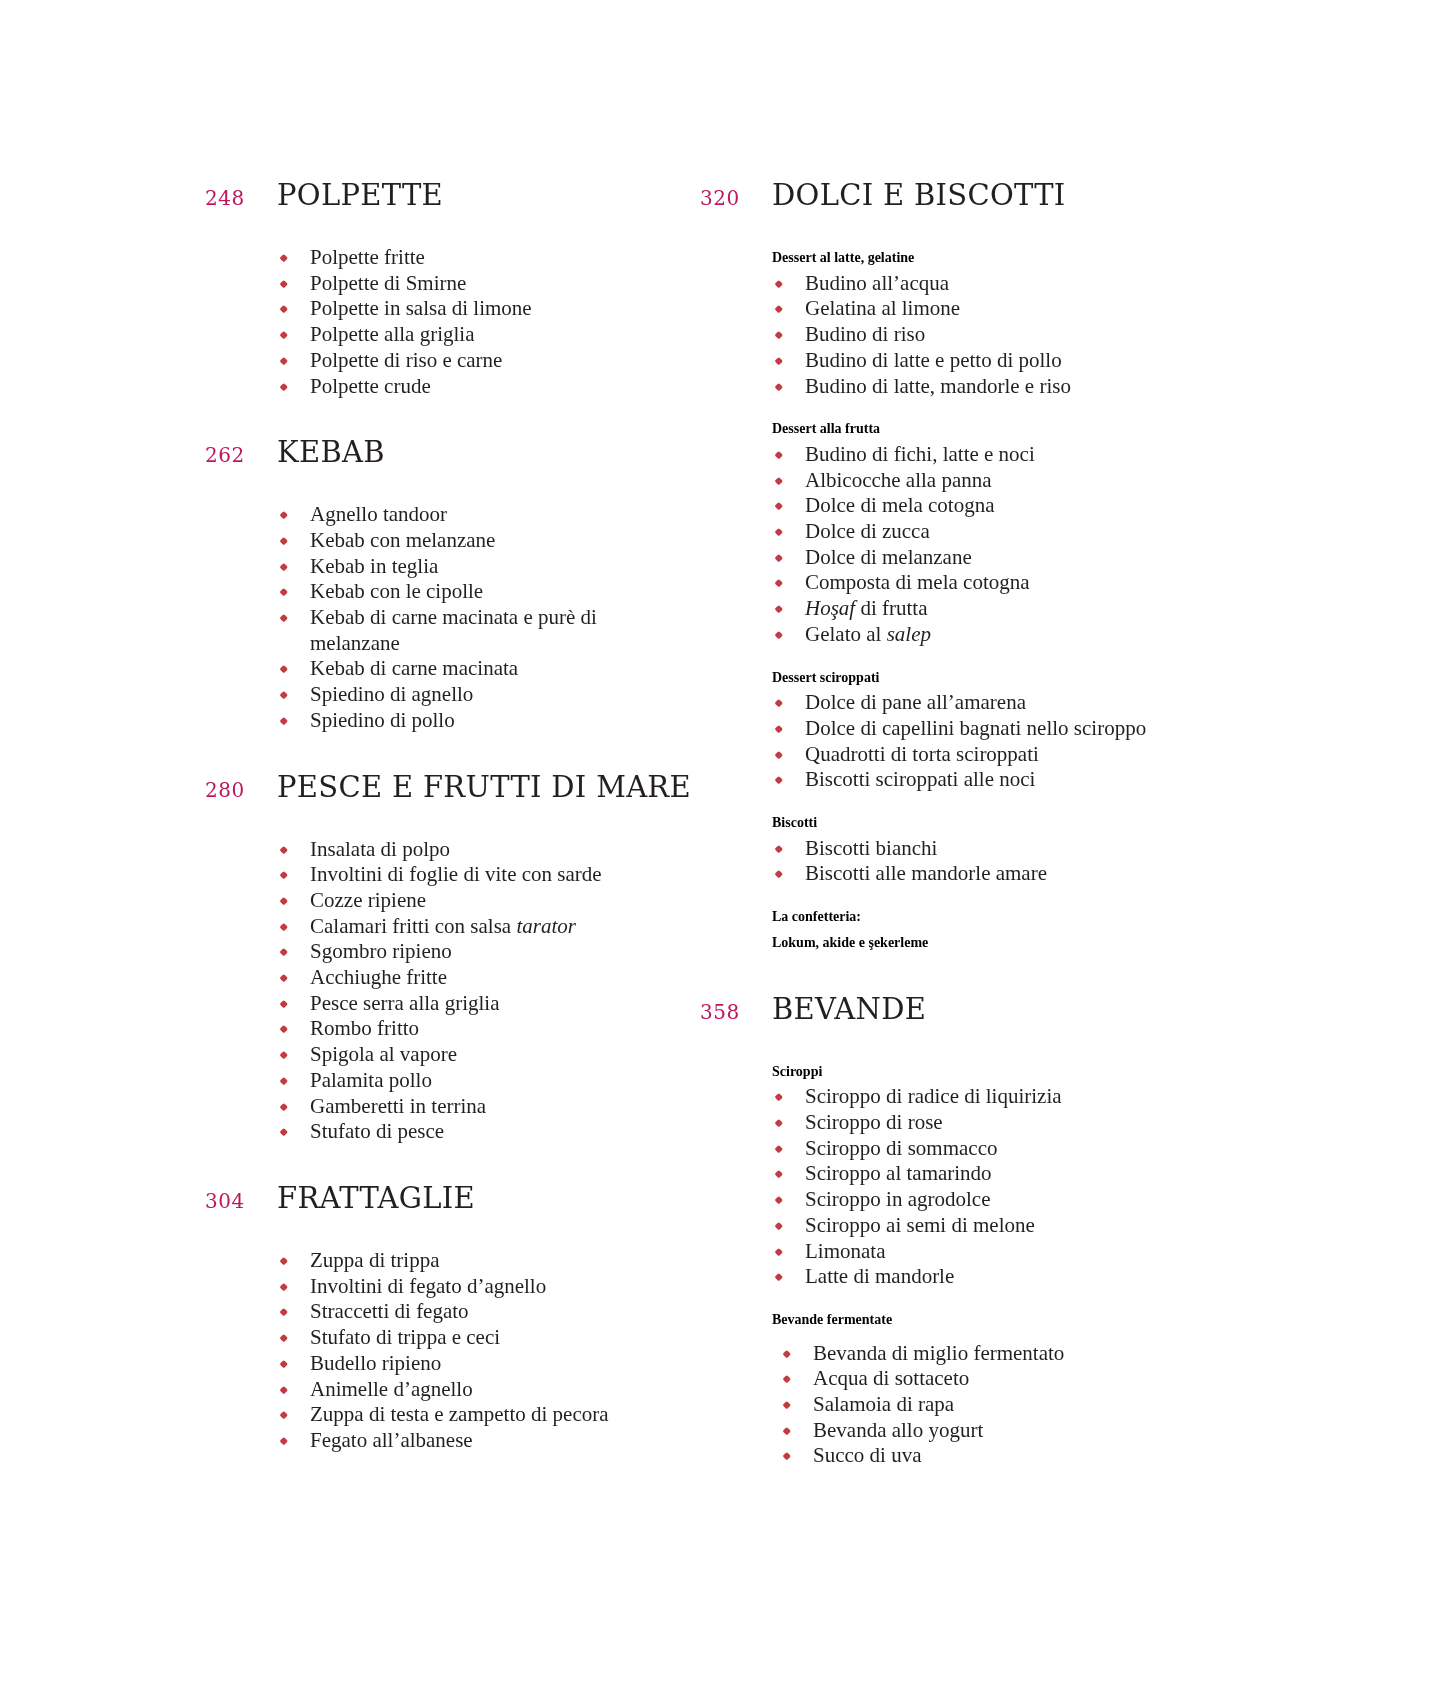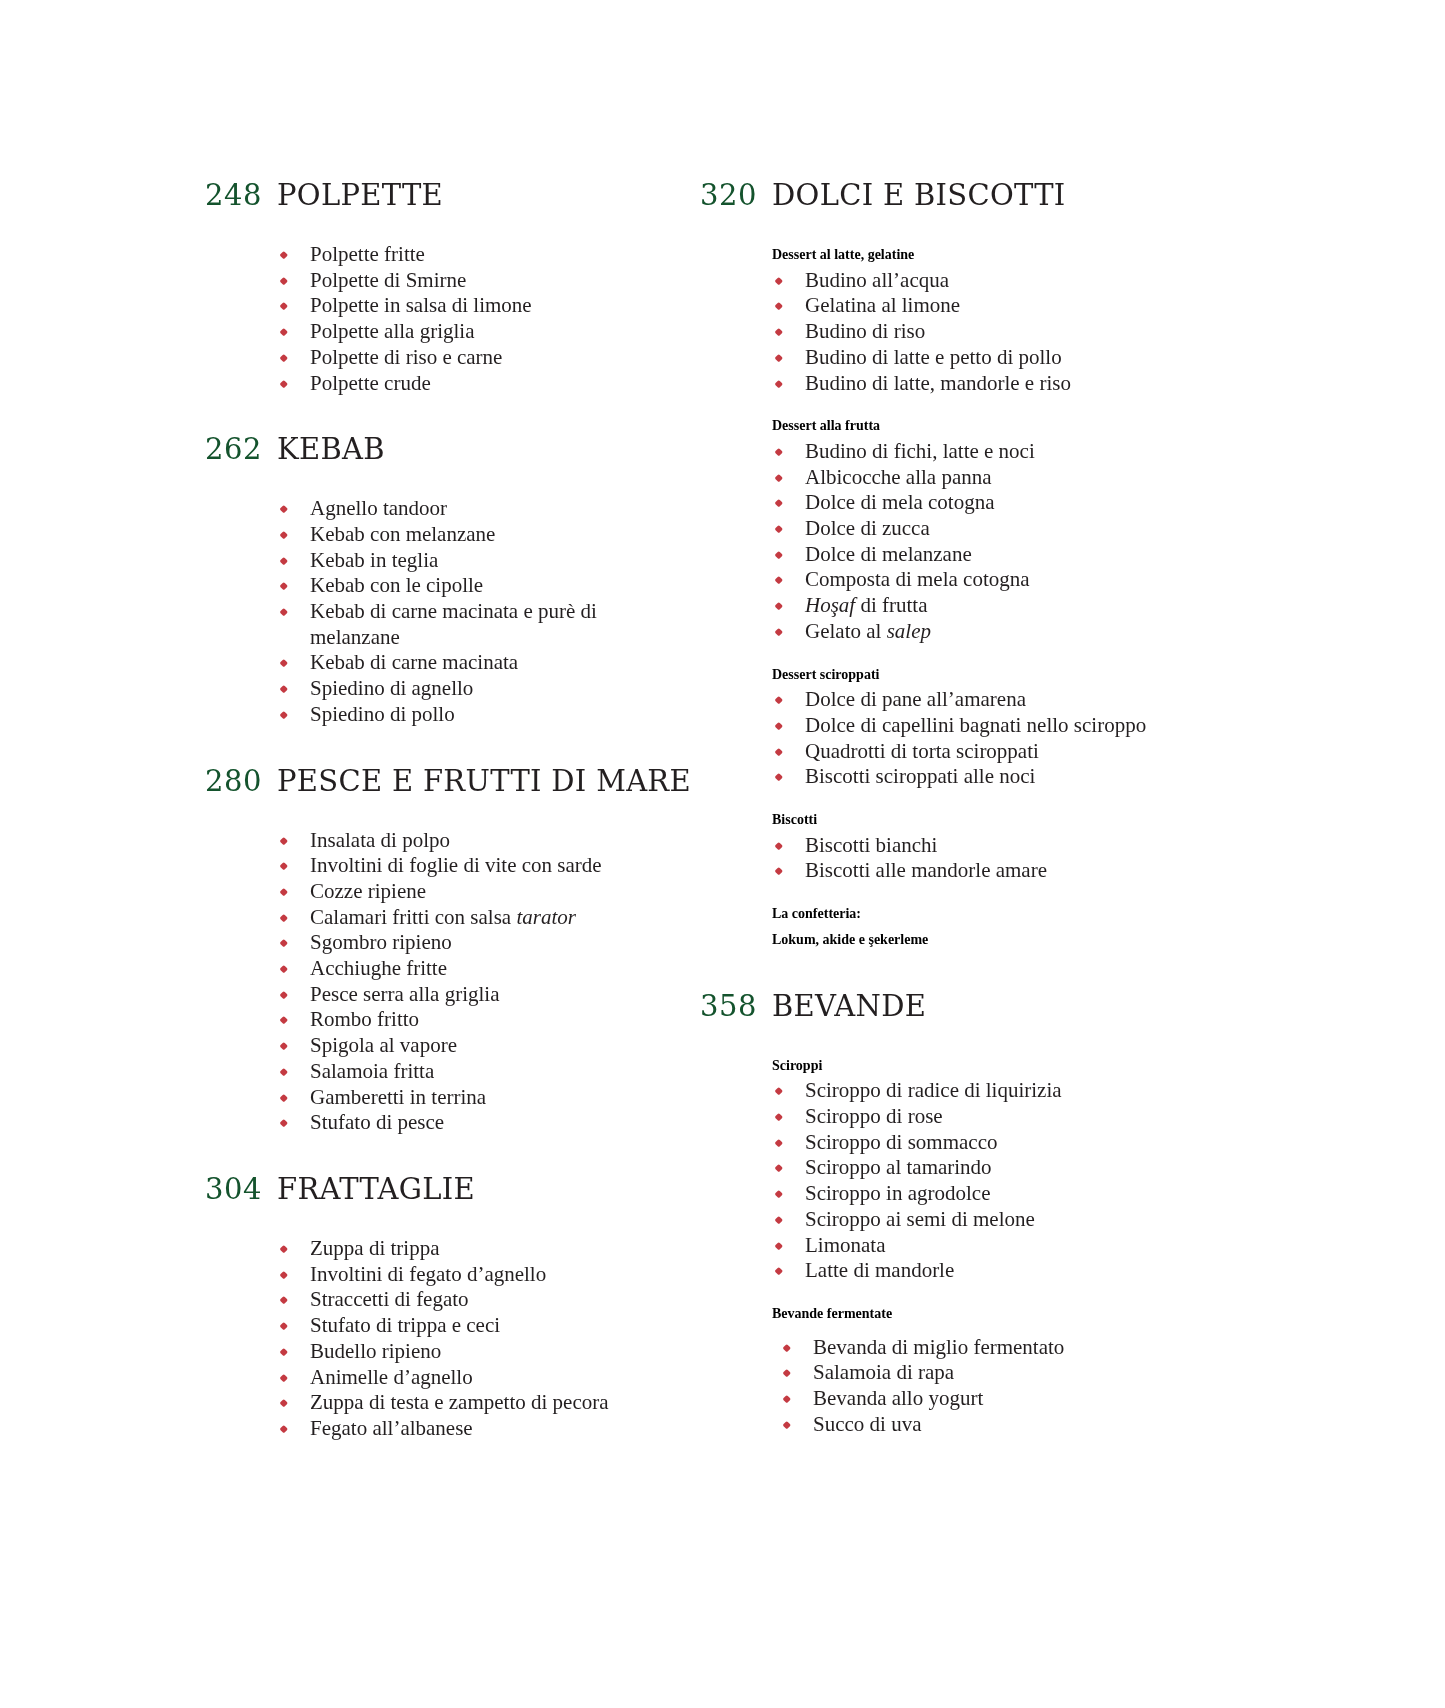--- a/index.html
+++ b/index.html
@@ -25,23 +25,23 @@
   .toc-section { margin-bottom: 36px; }
 
   .section-head {
     display: flex;
     align-items: baseline;
     margin-bottom: 30px;
   }
   .section-number {
     flex: 0 0 72px;
     font-family: "DejaVu Serif", "Liberation Serif", serif;
-    font-size: 29px;
+    font-size: 20px;
     line-height: 34px;
-    color: #14532d;
+    color: #be185d;
     letter-spacing: 0.5px;
   }
   .section-title {
     font-family: "DejaVu Serif", "Liberation Serif", serif;
     font-size: 29px;
     line-height: 34px;
     letter-spacing: 0.3px;
     color: #231f20;
     white-space: nowrap;
   }
@@ -256,21 +256,21 @@
               <li class="dish-item">
                 <span class="bullet-cell">
                   <span class="bullet-dot"></span>
                 </span>
                 <span class="dish-text">Spigola al vapore</span>
               </li>
               <li class="dish-item">
                 <span class="bullet-cell">
                   <span class="bullet-dot"></span>
                 </span>
-                <span class="dish-text">Salamoia fritta</span>
+                <span class="dish-text">Palamita pollo</span>
               </li>
               <li class="dish-item">
                 <span class="bullet-cell">
                   <span class="bullet-dot"></span>
                 </span>
                 <span class="dish-text">Gamberetti in terrina</span>
               </li>
               <li class="dish-item">
                 <span class="bullet-cell">
                   <span class="bullet-dot"></span>
@@ -554,20 +554,26 @@
               <li class="dish-item">
                 <span class="bullet-cell">
                   <span class="bullet-dot"></span>
                 </span>
                 <span class="dish-text">Bevanda di miglio fermentato</span>
               </li>
               <li class="dish-item">
                 <span class="bullet-cell">
                   <span class="bullet-dot"></span>
                 </span>
+                <span class="dish-text">Acqua di sottaceto</span>
+              </li>
+              <li class="dish-item">
+                <span class="bullet-cell">
+                  <span class="bullet-dot"></span>
+                </span>
                 <span class="dish-text">Salamoia di rapa</span>
               </li>
               <li class="dish-item">
                 <span class="bullet-cell">
                   <span class="bullet-dot"></span>
                 </span>
                 <span class="dish-text">Bevanda allo yogurt</span>
               </li>
               <li class="dish-item">
                 <span class="bullet-cell">

